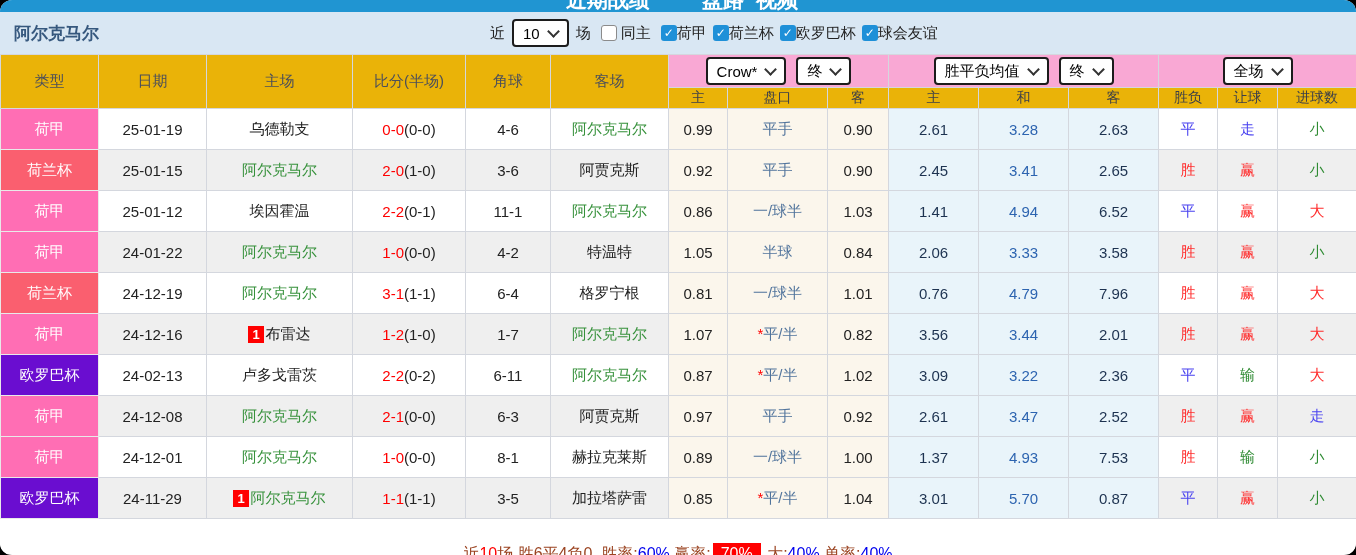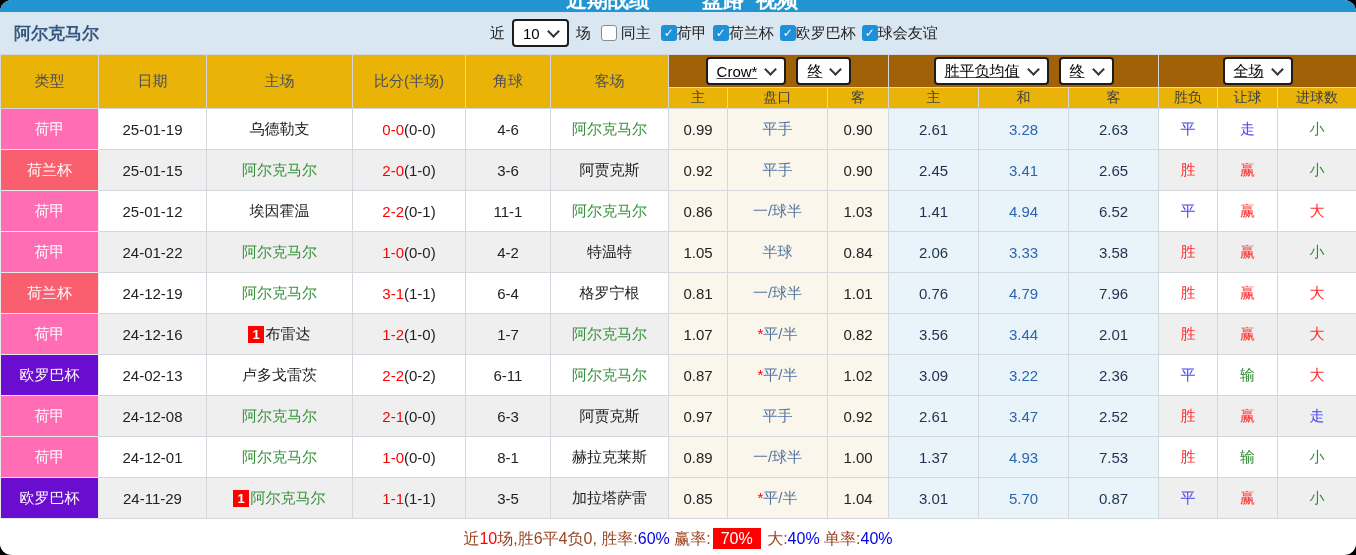--- a/index.html
+++ b/index.html
@@ -21,40 +21,40 @@
        transform:rotate(45deg);margin-top:-4px;}
   .cb{width:16px;height:16px;border-radius:3px;display:inline-flex;align-items:center;justify-content:center;box-sizing:border-box;}
   .cb.on{background:#1e90d8;color:#fff;font-size:12px;font-weight:bold;}
   .cb.off{background:#fff;border:1px solid #8b8b8b;}
   
   table{border-collapse:collapse;table-layout:fixed;width:1356px;}
   th,td{border:1px solid #d4d7de;text-align:center;overflow:hidden;white-space:nowrap;padding:0;}
   thead th{background:#eab308;color:#4c4f5a;font-weight:normal;font-size:15px;}
   thead tr.r1 th{height:32px;}
   thead tr.r2 th{height:20px;font-size:14px;color:#3c3f48;}
-  thead th.dd{background:#a16207;text-decoration:underline;}
+  thead th.dd{background:#f9a8d4;}
   .ddwrap{display:flex;align-items:center;justify-content:center;gap:10px;}
   tbody td{font-size:15px;color:#222;height:40px;background:#fff;}
   tbody tr:nth-child(even) td{background:#efefef;}
   tbody td.crow{background:#fbf6ec !important;}
   tbody td.avg{background:#e9f4fa !important;}
   .type-cell{color:#fff;font-size:15px;border-color:#e9e9e9 !important;}
   .green{color:#36913b;}
   .score-ft{color:#f00;}
   .hcap{color:#51749c;}
   .star{color:#f00;}
   .avg-mid{color:#2d64b0;}
   .avg-side{color:#1d3250;}
   .c-red{color:#ff2d2d;}
   .c-blue{color:#4a43f0;}
   .c-green{color:#2f8b33;}
   .rank{display:inline-block;background:#f00;color:#fff;font-size:13px;font-weight:bold;
         padding:1px 4px;margin-right:2px;line-height:15px;}
   
-  .footer{height:35px;background:#fff;text-align:center;font-size:16px;padding-top:10px;box-sizing:border-box;}
+  .footer{height:35px;background:#fff;text-align:center;font-size:16px;padding-top:25px;box-sizing:border-box;}
   .f-brown{color:#9b4422;}
   .f-red{color:#f00;}
   .f-blue{color:#0000ee;}
   .f-badge{background:#f00;color:#fff;padding:2px 8px;margin:0 2px;}
 </style>
 </head>
 <body>
 
 <div class="page">
   <div class="topbar">

